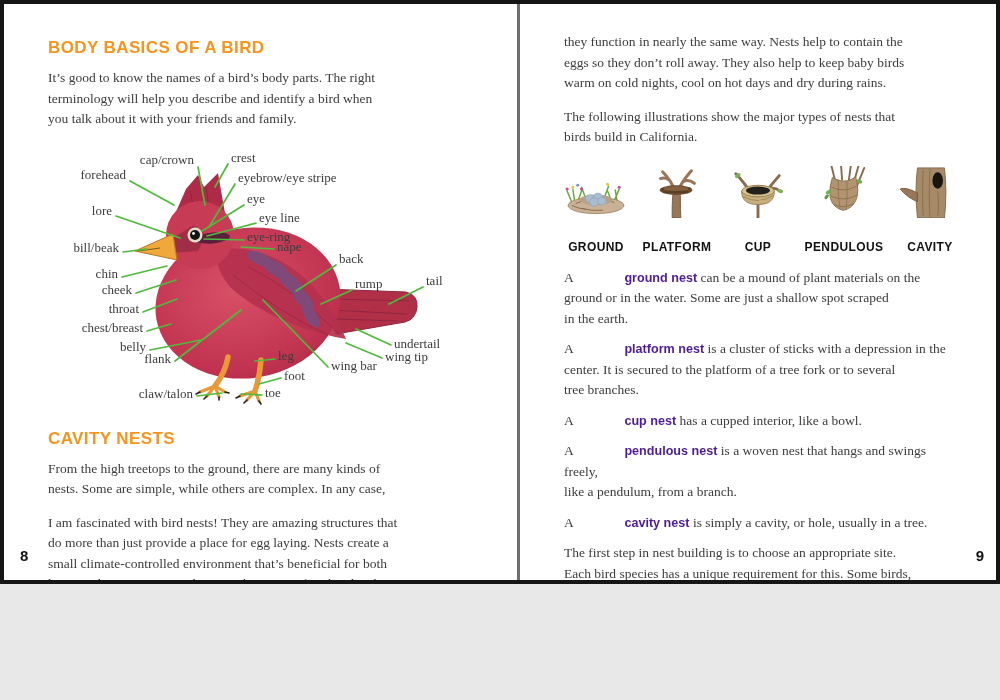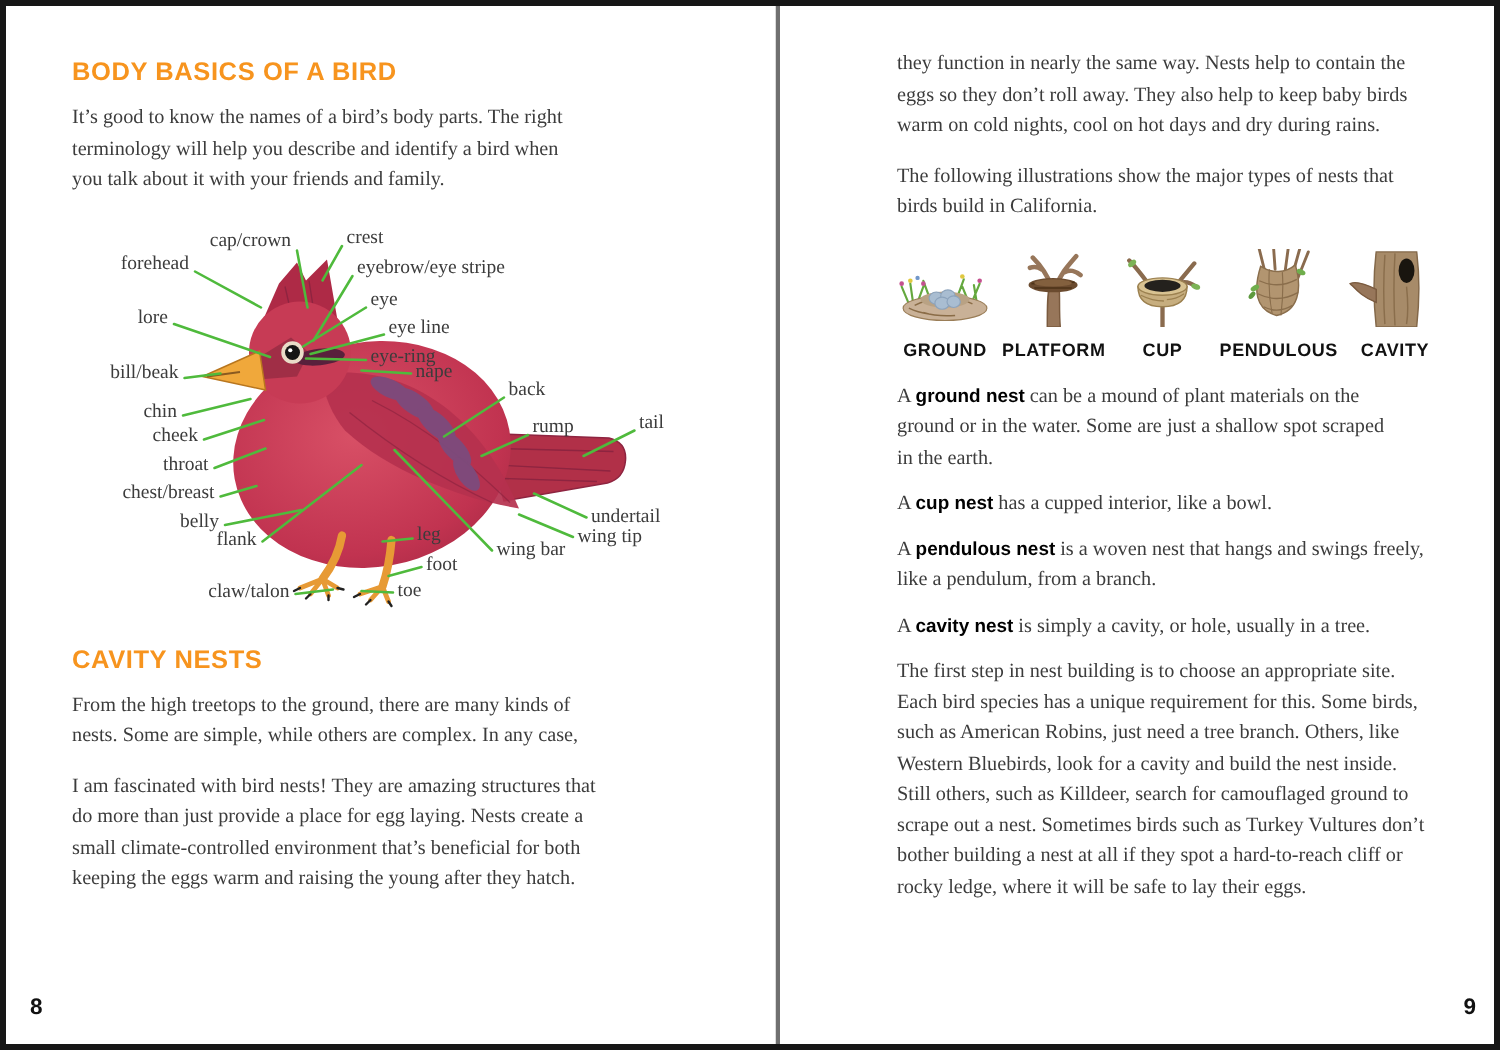--- a/index.html
+++ b/index.html
@@ -1,28 +1,28 @@
 <!DOCTYPE html>
 <html><head>
 <meta charset="utf-8">
 <style>
   html,body { margin:0; padding:0; background:#e8e8e8; }
   .spread {
     box-sizing:border-box;
-    width:1000px; height:700px;
+    width:1000px; height:584px;
     border:4px solid #161616;
     background:#ffffff;
     display:flex;
     font-family:"Liberation Serif", serif;
     color:#3c3c3c;
     overflow:hidden;
   }
   .page { flex:1; position:relative; box-sizing:border-box; background:#fff; }
   .page-left  { padding:34px 24px 0 44px; }
-  .page-right { padding:28px 34px 0 78px; }
+  .page-right { padding:28px 34px 0 44px; }
   .spine { width:3px; background:#707070; }
 
   .section-heading {
     font-family:"Liberation Sans", sans-serif;
     font-weight:bold;
     font-size:17px;
     letter-spacing:0.4px;
     color:#F7941E;
     margin:0 0 10px 0;
   }
@@ -30,37 +30,38 @@
     white-space:pre-line;
     font-size:13.5px;
     line-height:20.5px;
     margin:0 0 13px 0;
   }
   .nest-desc { margin-bottom:10px; }
   .nest-term {
     font-family:"Liberation Sans", sans-serif;
     font-weight:bold;
     font-size:12.6px;
-    color:#000000;
+    color:#4c1d95;
+    margin-left:48px;
   }
 
   .bird-diagram { margin:4px 0 10px 0; }
   .bird-label { font-family:"Liberation Serif", serif; font-size:13px; fill:#3c3c3c; }
   .label-line { stroke:#4FBA3C; stroke-width:1.7; stroke-linecap:round; fill:none; }
 
   .nest-row {
     display:flex;
     justify-content:space-between;
     align-items:flex-end;
     margin:4px 0 14px 0;
   }
   .nest-col { text-align:center; }
   .nest-label {
     display:block;
-    margin-top:3px;
+    margin-top:18px;
     font-family:"Liberation Sans", sans-serif;
     font-weight:bold;
     font-size:12px;
     letter-spacing:0.4px;
     color:#111;
   }
 
   .page-number {
     position:absolute;
     bottom:16px;
@@ -266,20 +267,23 @@
           <ellipse cx="41" cy="15" rx="5.5" ry="8.5" fill="#19150F"></ellipse>
           <path d="M20,28 C12,24 6,22 2,24 C6,28 10,33 20,37 Z" fill="#97765A" stroke="#7A5A3E" stroke-width="1"></path>
         </svg>
         <span class="nest-label">CAVITY</span>
       </div>
     </div>
 
     <p class="body-text nest-desc"><span>A </span><b class="nest-term">ground nest</b><span> can be a mound of plant materials on the
 ground or in the water. Some are just a shallow spot scraped
 in the earth.</span></p>
+    <p class="body-text nest-desc"><span>A </span><b class="nest-term">platform nest</b><span> is a cluster of sticks with a depression in the
+center. It is secured to the platform of a tree fork or to several
+tree branches.</span></p>
     <p class="body-text nest-desc"><span>A </span><b class="nest-term">cup nest</b><span> has a cupped interior, like a bowl.</span></p>
     <p class="body-text nest-desc"><span>A </span><b class="nest-term">pendulous nest</b><span> is a woven nest that hangs and swings freely,
 like a pendulum, from a branch.</span></p>
     <p class="body-text nest-desc"><span>A </span><b class="nest-term">cavity nest</b><span> is simply a cavity, or hole, usually in a tree.</span></p>
 
     <p class="body-text">The first step in nest building is to choose an appropriate site.
 Each bird species has a unique requirement for this. Some birds,
 such as American Robins, just need a tree branch. Others, like
 Western Bluebirds, look for a cavity and build the nest inside.
 Still others, such as Killdeer, search for camouflaged ground to

